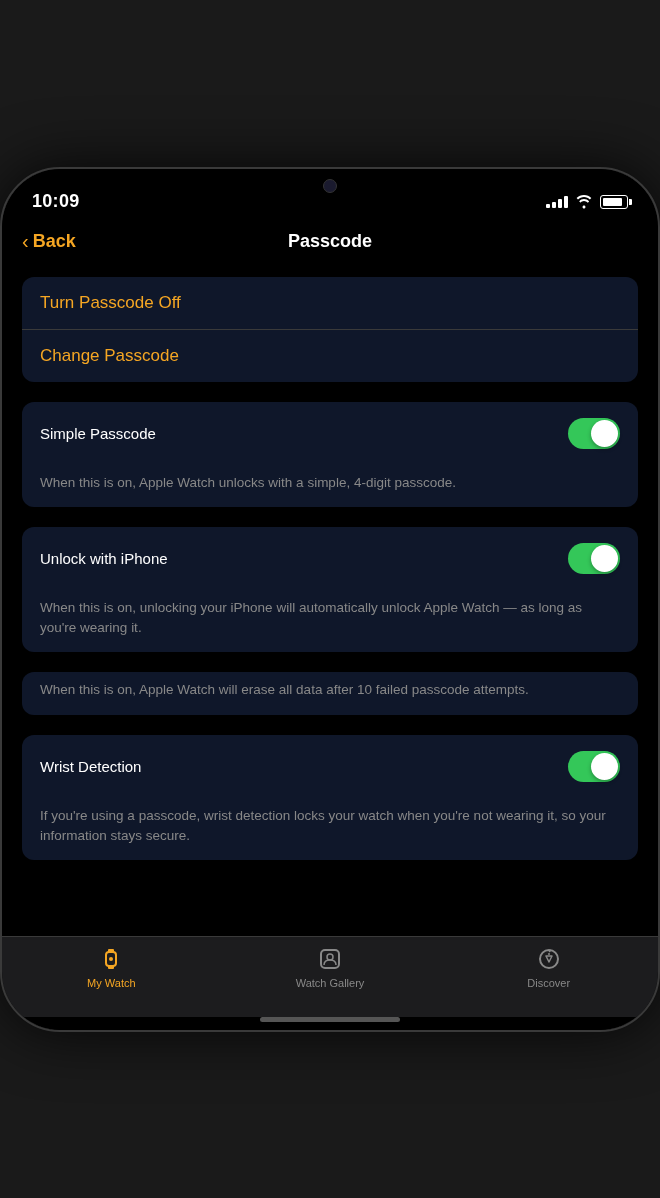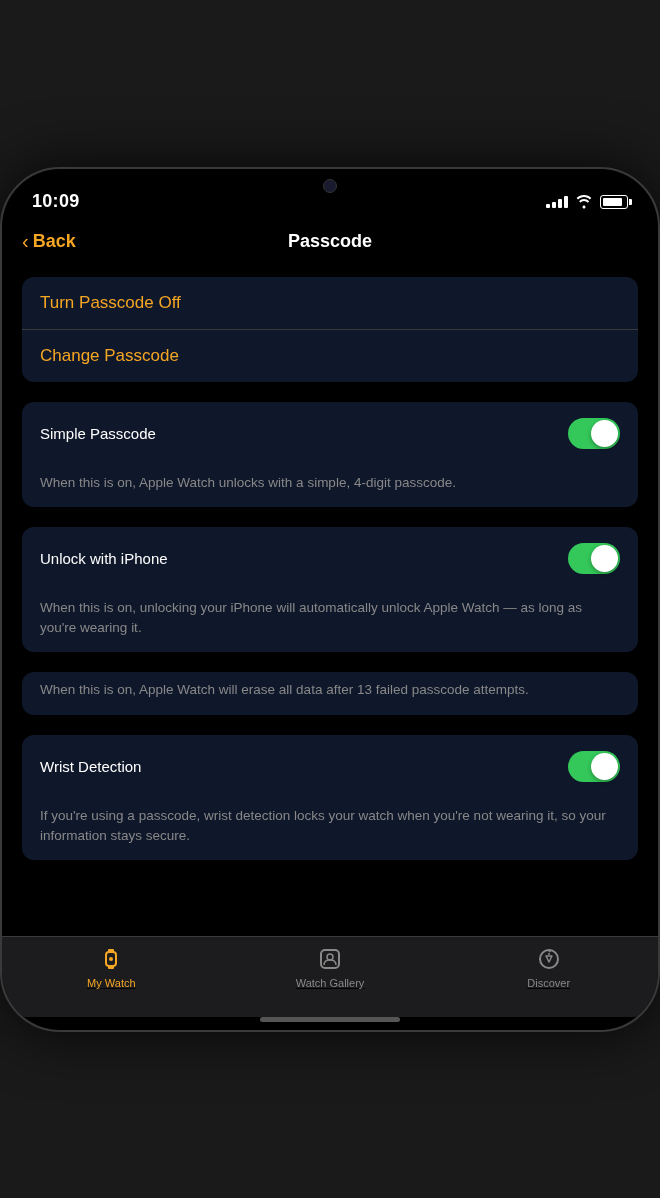--- a/index.html
+++ b/index.html
@@ -247,21 +247,20 @@
       flex-shrink: 0;
     }
 
     .tab-item {
       display: flex;
       flex-direction: column;
       align-items: center;
       gap: 4px;
       cursor: pointer;
       flex: 1;
-      text-decoration: underline;
     }
 
     .tab-icon {
       width: 28px;
       height: 28px;
       display: flex;
       align-items: center;
       justify-content: center;
     }
 
@@ -353,21 +352,21 @@
         <div class="setting-row">
           <span class="setting-label-white">Unlock with iPhone</span>
           <div class="toggle on">
             <div class="toggle-knob"></div>
           </div>
         </div>
         <p class="section-note">When this is on, unlocking your iPhone will automatically unlock Apple Watch — as long as you're wearing it.</p>
       </div>
 
       <div class="section">
-        <p class="section-note">When this is on, Apple Watch will erase all data after 13 failed passcode attempts.</p>
+        <p class="section-note">When this is on, Apple Watch will erase all data after 10 failed passcode attempts.</p>
       </div>
 
       <div class="section">
         <div class="setting-row">
           <span class="setting-label-white">Wrist Detection</span>
           <div class="toggle on">
             <div class="toggle-knob"></div>
           </div>
         </div>
         <p class="section-note">If you're using a passcode, wrist detection locks your watch when you're not wearing it, so your information stays secure.</p>

